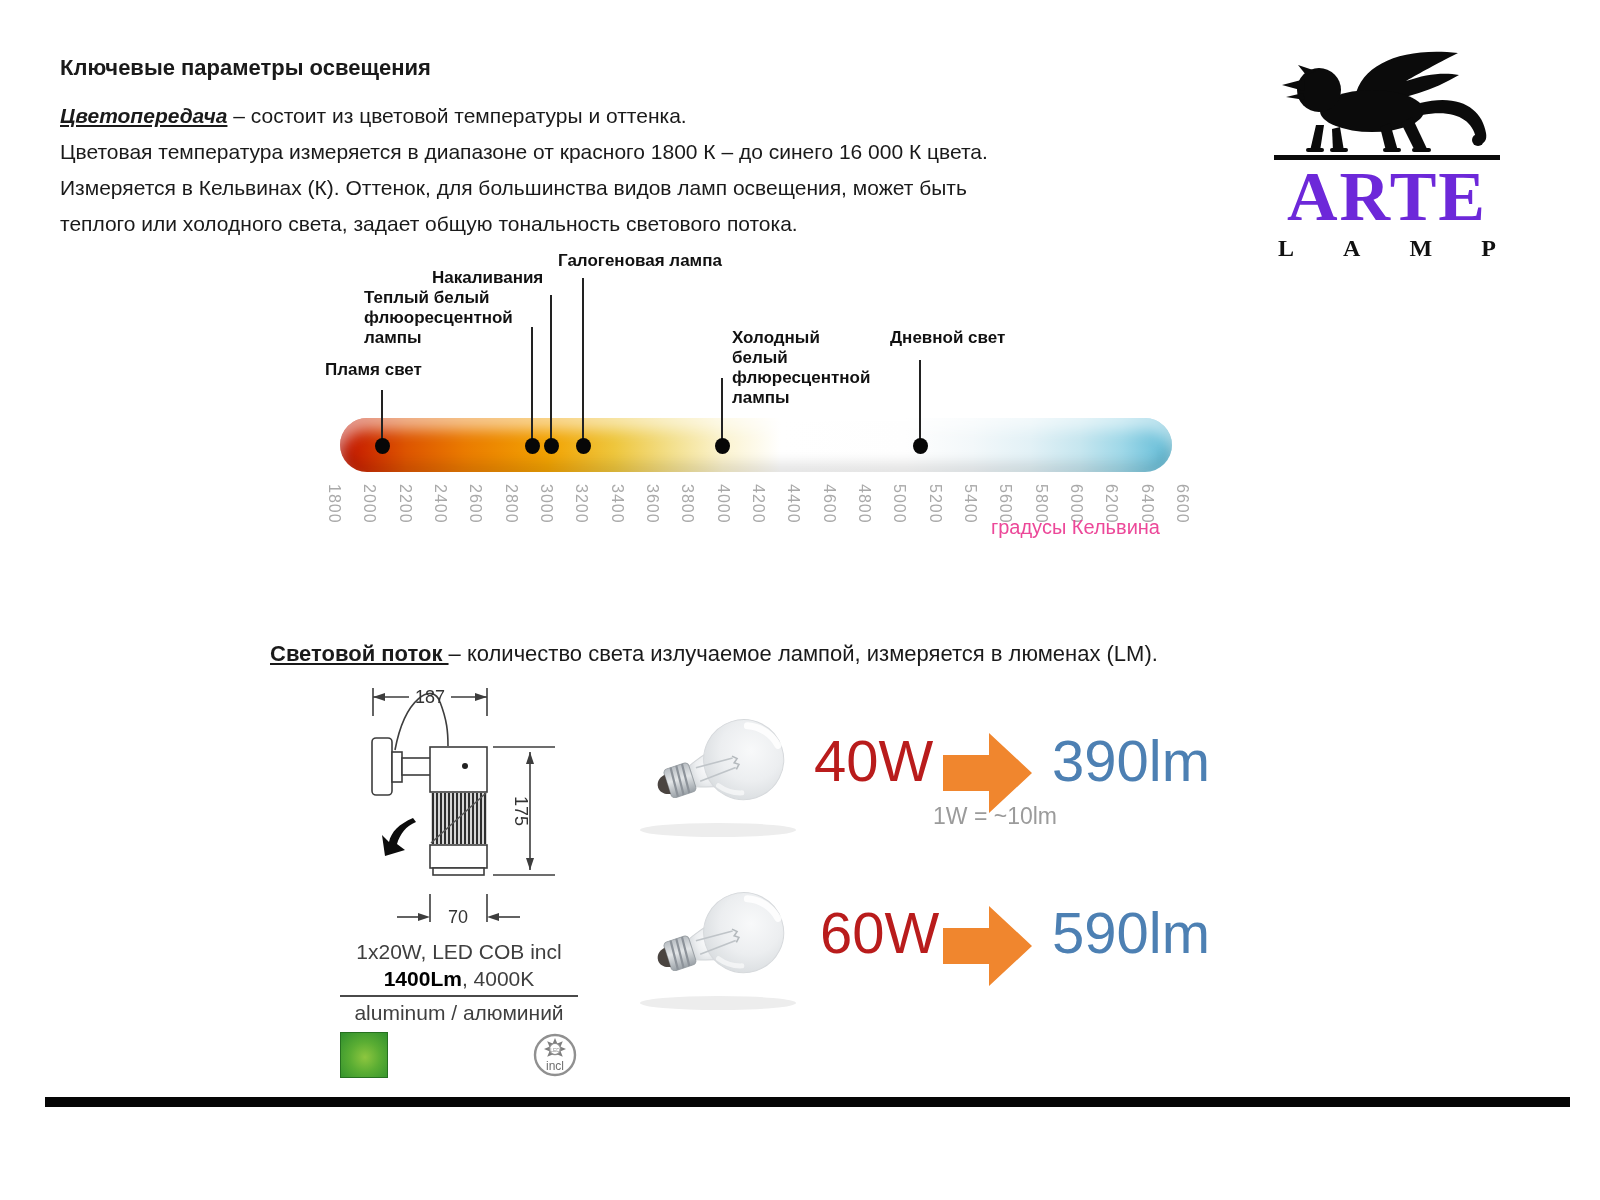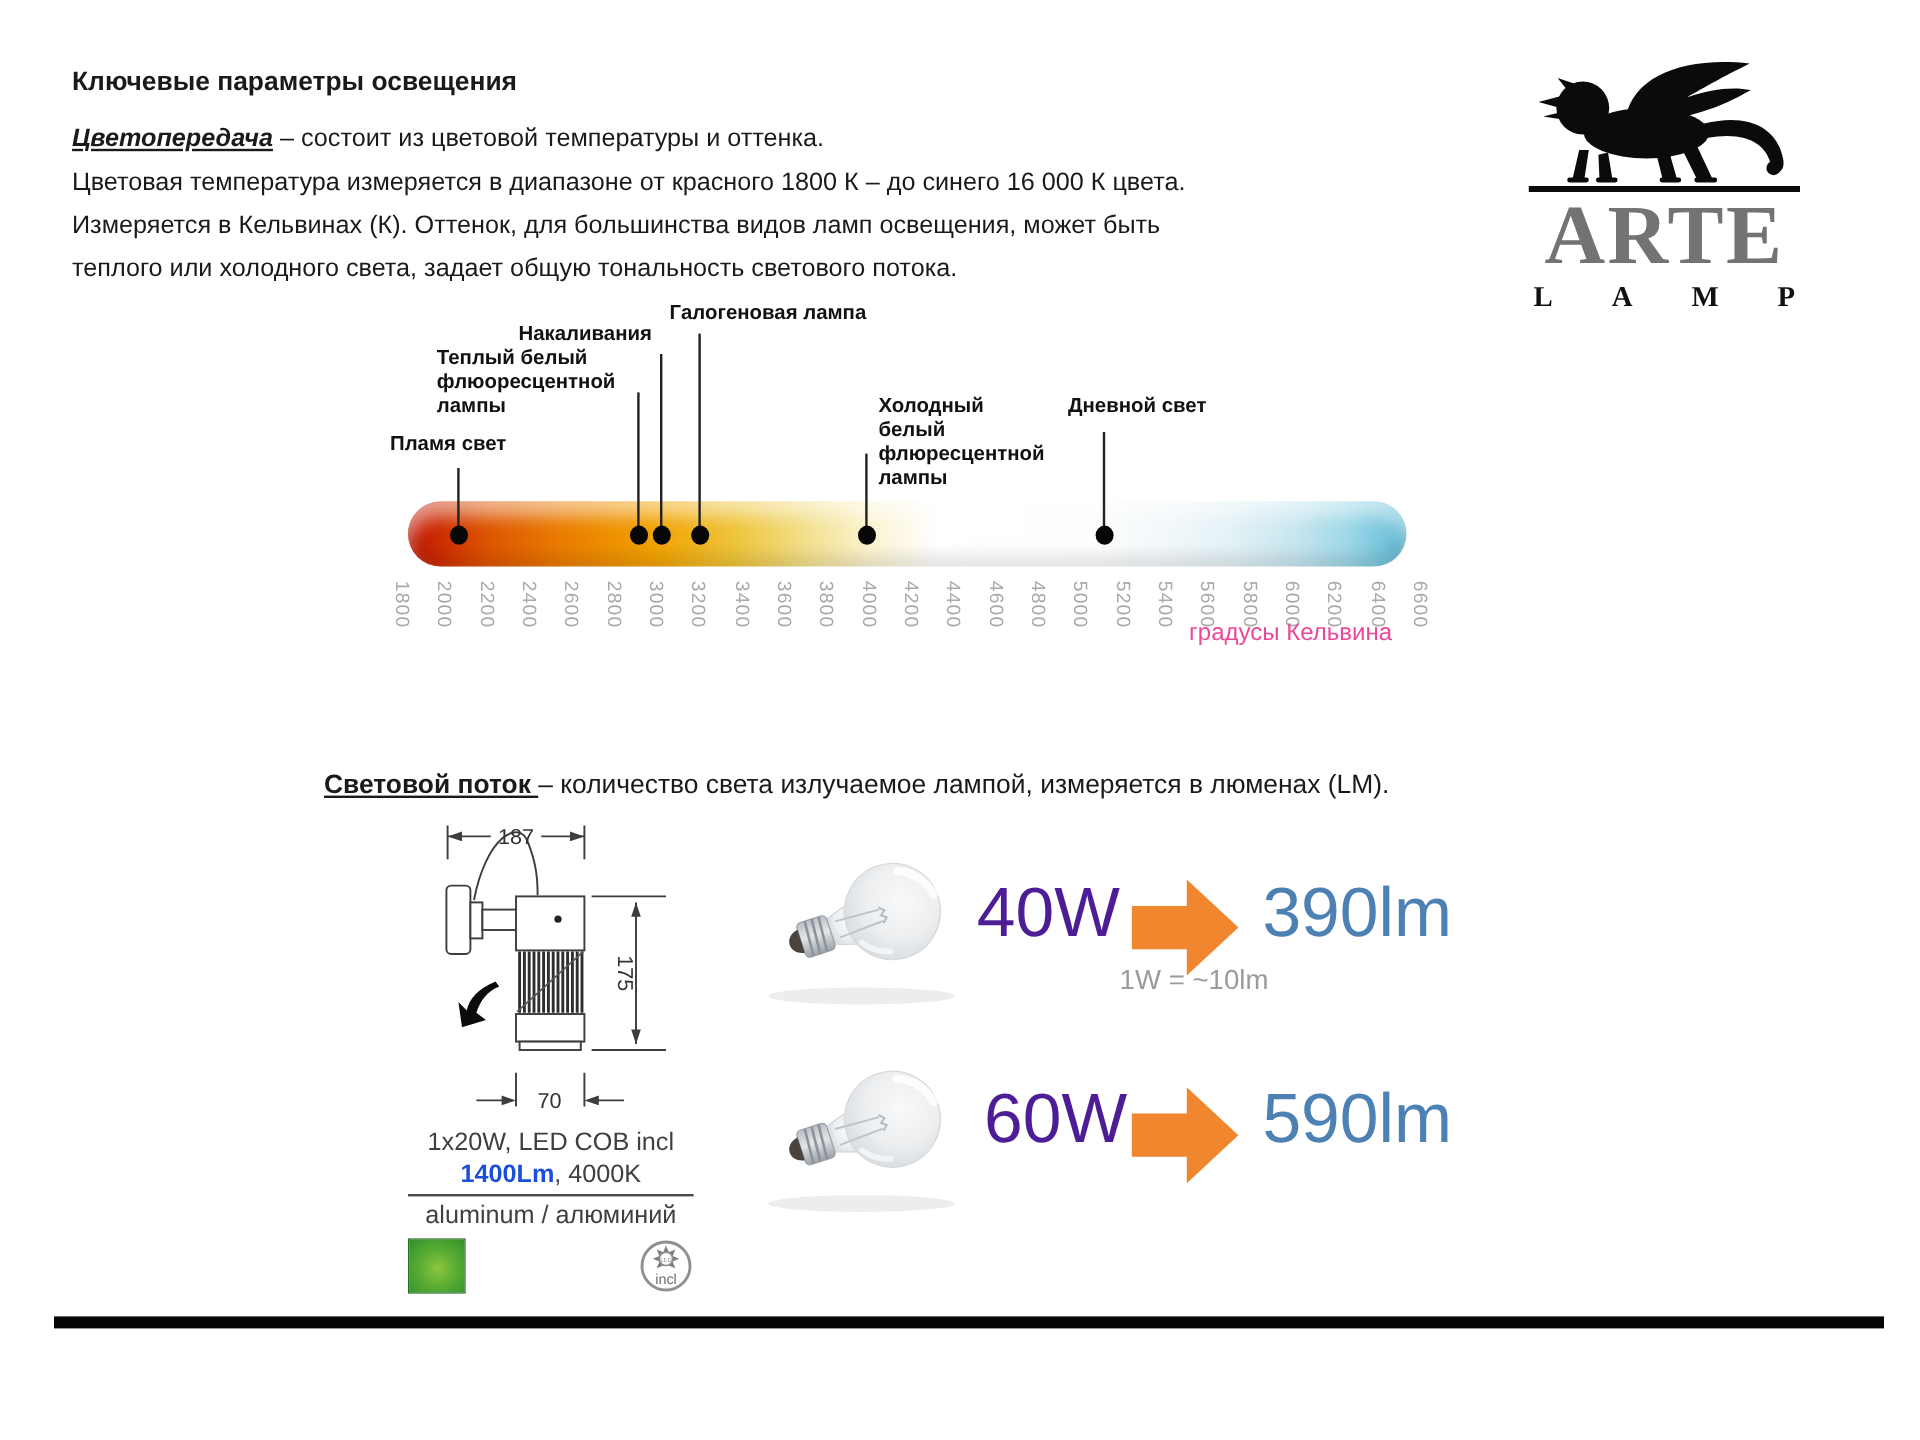--- a/index.html
+++ b/index.html
@@ -11,21 +11,21 @@
 
   
   .page-title{left:60px;top:55px;font-size:22px;font-weight:bold;}
   .intro{left:60px;top:98px;width:1140px;font-size:21px;line-height:36px;}
   .term{font-weight:bold;font-style:italic;text-decoration:underline;}
 
   
   .logo{left:1268px;top:45px;width:238px;text-align:center;}
   .logo svg{display:block;margin:0 auto;}
   .logo .brand{font-family:"Liberation Serif",serif;font-size:70px;font-weight:bold;
-    letter-spacing:2px;line-height:64px;color:#737373;margin-top:2px;}
+    letter-spacing:2px;line-height:64px;color:#6d28d9;margin-top:2px;}
   .logo .letters{display:flex;justify-content:space-between;padding:0 10px;margin-top:6px;
     font-family:"Liberation Serif",serif;font-size:24px;font-weight:bold;color:#111;}
 
   
   .kdiagram{left:320px;top:250px;width:880px;height:300px;}
   .kbar{left:20px;top:168px;width:832px;height:54px;border-radius:27px;
     background:linear-gradient(90deg,
       #c21500 0%, #cc2b00 3%, #dd5500 8%, #ea7b00 15%, #f2a303 25%,
       #eec63d 33%, #f3e08e 40%, #fbf3cf 46%, #ffffff 53%, #fefefe 68%,
       #f3f8fa 76%, #e2f1f6 83%, #c6e6ef 89%, #9fd8e8 94%, #74c4dc 98%, #55b5d1 100%);
@@ -35,28 +35,28 @@
   .kdot{width:15px;height:16px;border-radius:50%;background:#070707;}
   .tick{font-size:16px;color:#a9a9a9;transform:rotate(90deg);transform-origin:0 0;
     white-space:nowrap;letter-spacing:1px;}
   .kcaption{left:600px;top:266px;width:240px;text-align:right;font-size:20px;color:#ec4899;}
 
   
   .flux-head{left:270px;top:641px;font-size:22px;}
   .flux-term{font-weight:bold;text-decoration:underline;}
 
   .specs{left:340px;top:938px;width:238px;text-align:center;color:#3f3f3f;font-size:21px;line-height:27px;}
-  .specs .lumens{color:#1d4ed8;font-weight:bold;}
+  .specs .lumens{color:#000000;font-weight:bold;}
   .specs .rule{border:none;border-top:2px solid #4a4a4a;margin:3px 0 2px 0;}
   .icon-row{display:flex;justify-content:space-between;align-items:center;gap:12px;margin-top:6px;}
   .eco-square{width:46px;height:44px;border:1px solid #267020;
     background:radial-gradient(circle at 52% 55%, #8dc63f 0%, #5aad33 45%, #2f8f2d 100%);}
 
   
-  .watts{font-size:58px;color:#4c1d95;}
+  .watts{font-size:58px;color:#b91c1c;}
   .lums{font-size:58px;color:#4d80b3;}
   .note{font-size:23px;color:#9b9b9b;}
 
   .bottom-rule{left:45px;top:1097px;width:1525px;height:10px;background:#050505;}
 </style>
 </head>
 <body>
 
 <svg width="0" height="0" style="position:absolute" aria-hidden="true">
   <defs>

